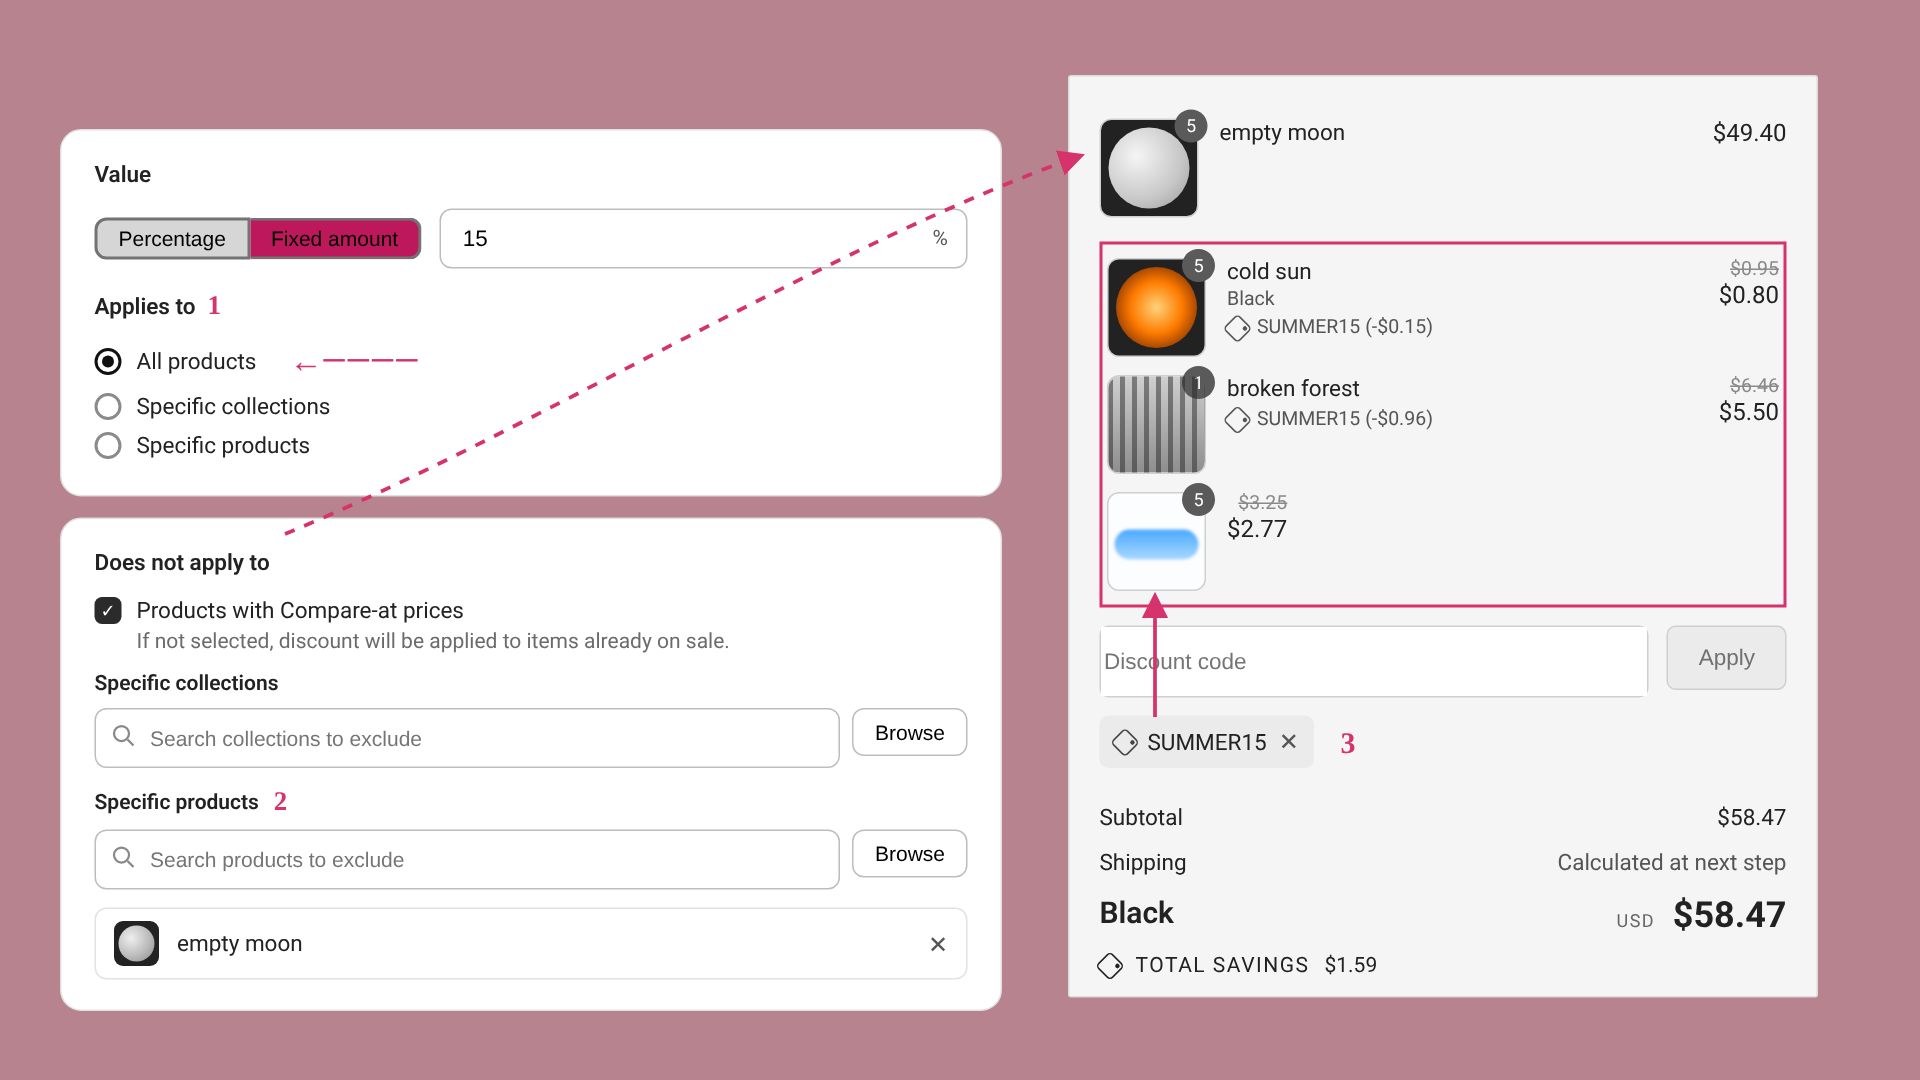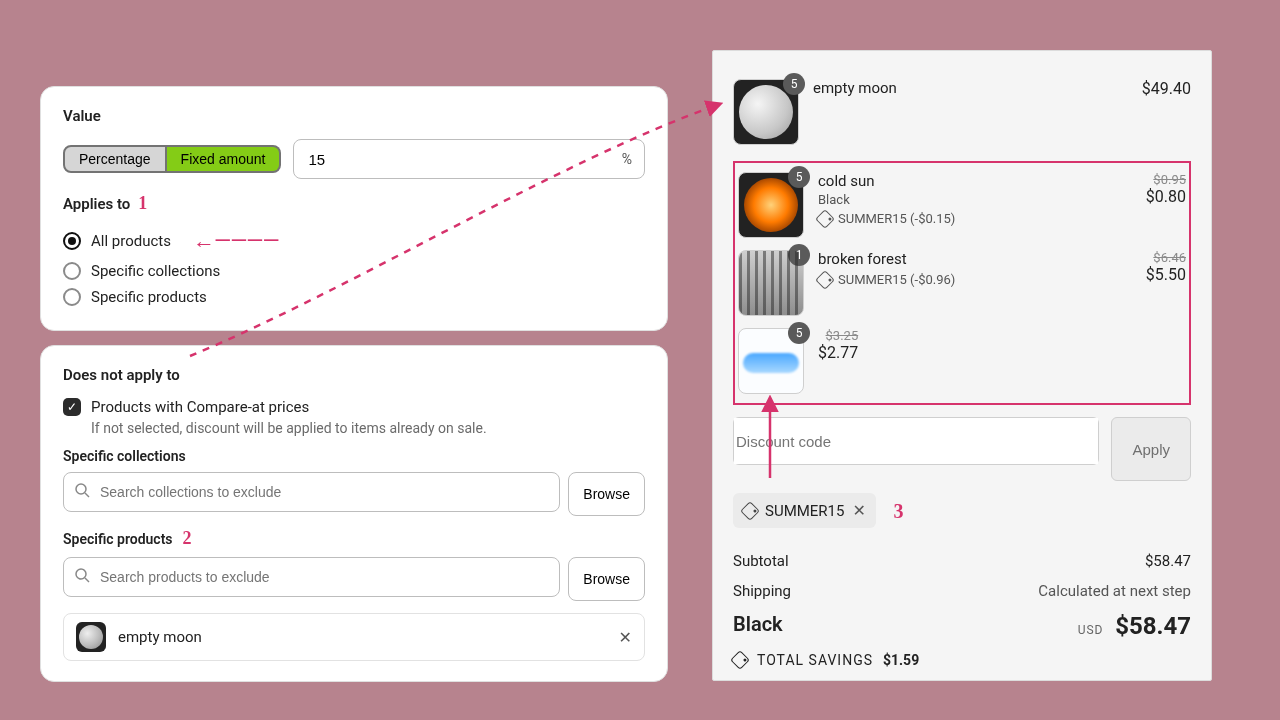--- a/index.html
+++ b/index.html
@@ -40,21 +40,21 @@
   .toggle-pair { display: flex; }
   .toggle-btn {
     border: 2px solid #737373;
     padding: 4px 14px;
     background: #f5f5f5;
     font-size: 14px;
     cursor: pointer;
   }
   .toggle-btn.selected { background: #d6d6d6; }
   .toggle-btn:first-child { border-radius: 8px 0 0 8px; }
-  .toggle-btn:last-child  { border-radius: 0 8px 8px 0; border-left: none; background: #84cc16; }
+  .toggle-btn:last-child  { border-radius: 0 8px 8px 0; border-left: none; background: #be185d; }
   .value-input {
     flex: 1;
     display: flex;
     align-items: center;
     border: 1px solid #bdbdbd;
     border-radius: 8px;
     padding: 0 12px;
     height: 40px;
     background: #fff;
   }
@@ -114,21 +114,21 @@
     border: 1px solid #bdbdbd; border-radius: 8px;
     height: 40px; padding: 0 10px; background: #fff;
   }
   .search-box .icon { color: #888; }
   .search-box input {
     border: none; outline: none; font-size: 14px; flex: 1;
     color: #6b6b6b;
   }
   .browse-btn {
     border: 1px solid #bdbdbd; background: #fff; border-radius: 8px;
-    padding: 0 14px; height: 44px; font-size: 14px; cursor: pointer;
+    padding: 0 14px; height: 32px; font-size: 14px; cursor: pointer;
   }
 
   .excluded-item {
     display: flex; align-items: center; gap: 12px;
     border: 1px solid #e2e2e2; border-radius: 8px;
     padding: 8px 12px;
   }
   .excluded-item .thumb {
     width: 30px; height: 30px; border-radius: 6px; background: #222;
     position: relative; overflow: hidden;
@@ -215,39 +215,39 @@
   }
   .discount-box .cart-item { padding: 6px 0; }
 
   .code-row { display:flex; gap:12px; margin-top:12px; }
   .code-input {
     flex:1; height:48px; border:1px solid #cfcfcf; border-radius:6px;
     padding:0 0; background:#fff;
   }
   .code-input input { width:100%; height:100%; border:none; outline:none; font-size:15px;}
   .apply-btn {
-    height:64px; padding: 0 20px; border:1px solid #cfcfcf; border-radius:6px;
+    height:43px; padding: 0 20px; border:1px solid #cfcfcf; border-radius:6px;
     background:#ebebeb; color:#707070; font-size:15px; cursor:pointer;
   }
 
   .applied-chip {
     display:inline-flex; align-items:center; gap:8px;
     background:#ebebeb; border-radius:6px;
     padding:8px 10px; margin-top:12px; font-size:15px;justify-content:flex-end;
   }
   .applied-chip .x { color:#555; cursor:pointer; font-size:16px; }
   .ann3 { display:inline-block; color:#d6336c; font-family:Georgia,serif; font-weight:600; font-size:20px; margin-left:14px; }
 
   .totals { margin-top: 18px; }
   .totals .row { display:flex; justify-content:space-between; padding:6px 0; font-size:15px;}
   .totals .row.total .label { font-size:20px; font-weight:600; }
   .totals .row.total .value { font-size:24px; font-weight:700; }
   .totals .usd { font-size:12px; color:#666; margin-right:8px; letter-spacing:1px; }
   .savings { display:flex; gap:10px; align-items:center; margin-top:6px; font-size:14px; letter-spacing:1px;}
-  .savings .amount { font-weight:700; letter-spacing:0; }
+  .savings .amount { font-weight:400; letter-spacing:0; }
 
   
   svg.overlay {
     position:absolute; left:0; top:0; width:1280px; height:720px; pointer-events:none;
   }
 </style>
 </head>
 <body>
 
 <div class="left">

